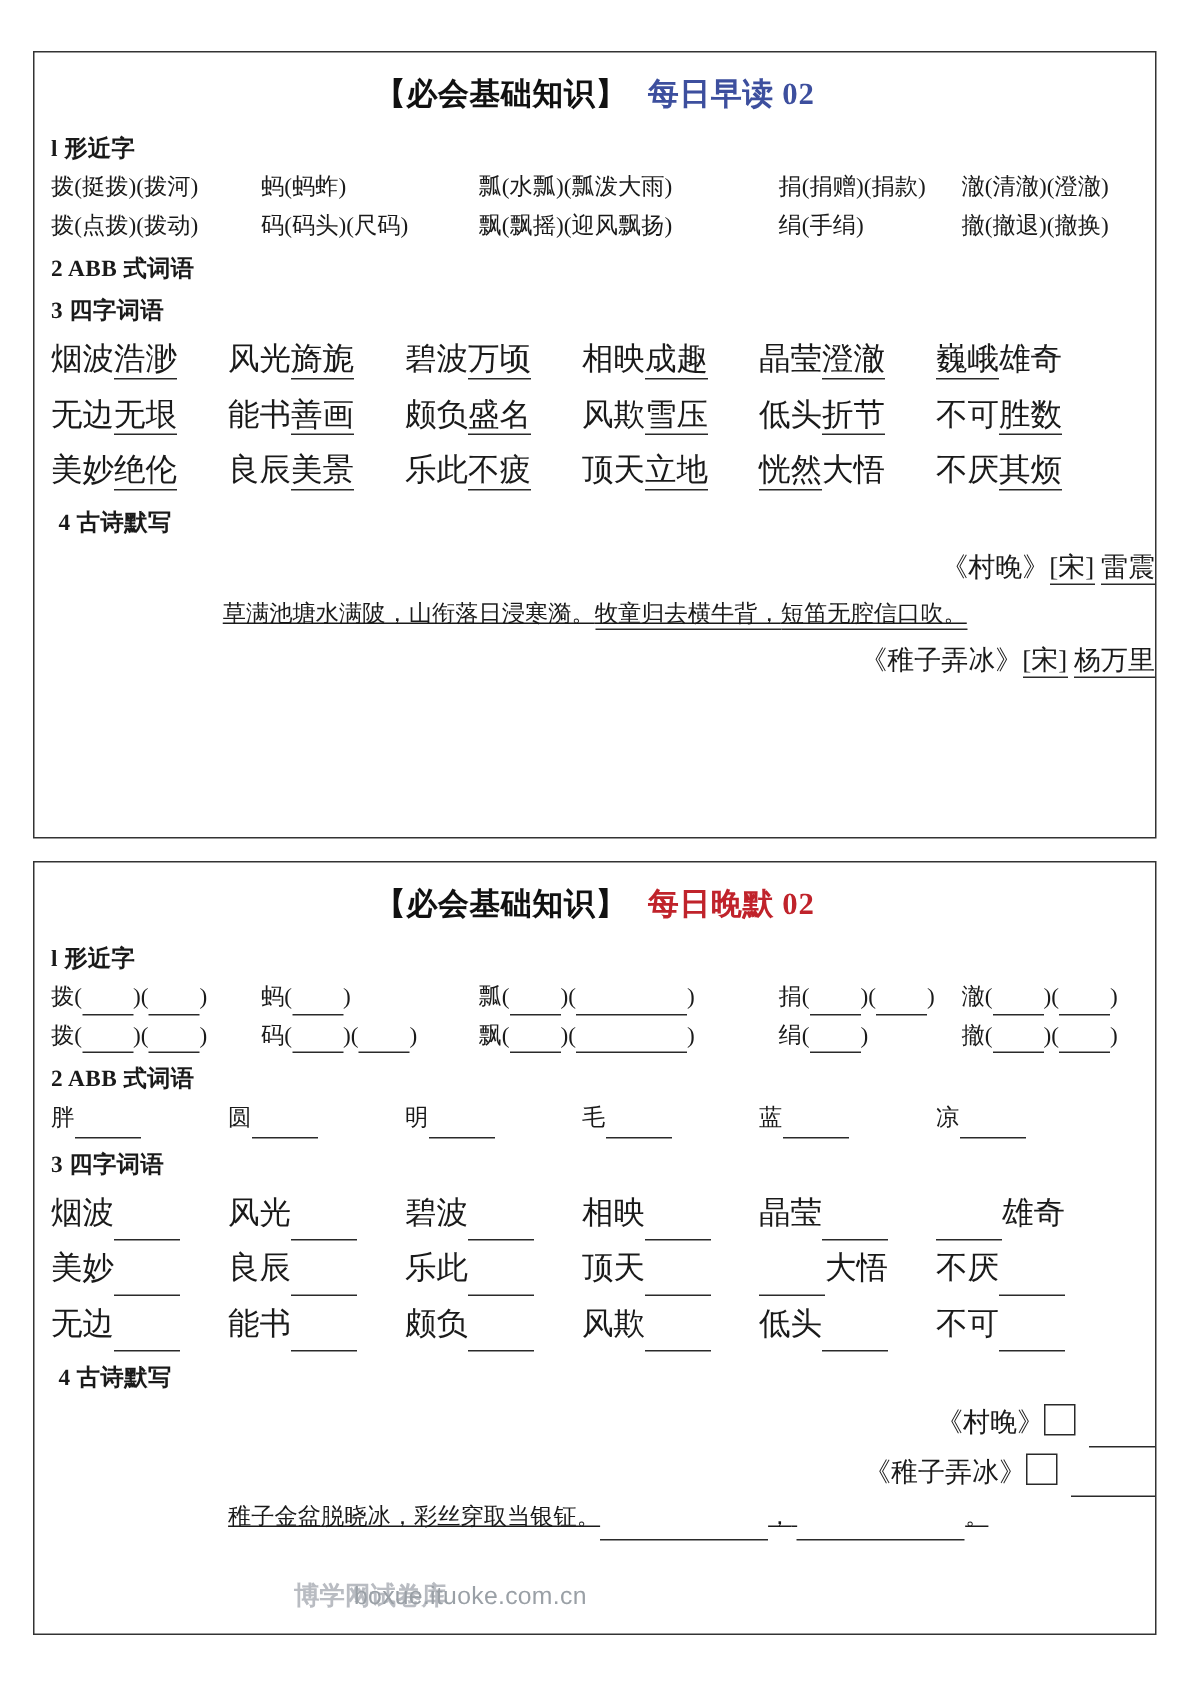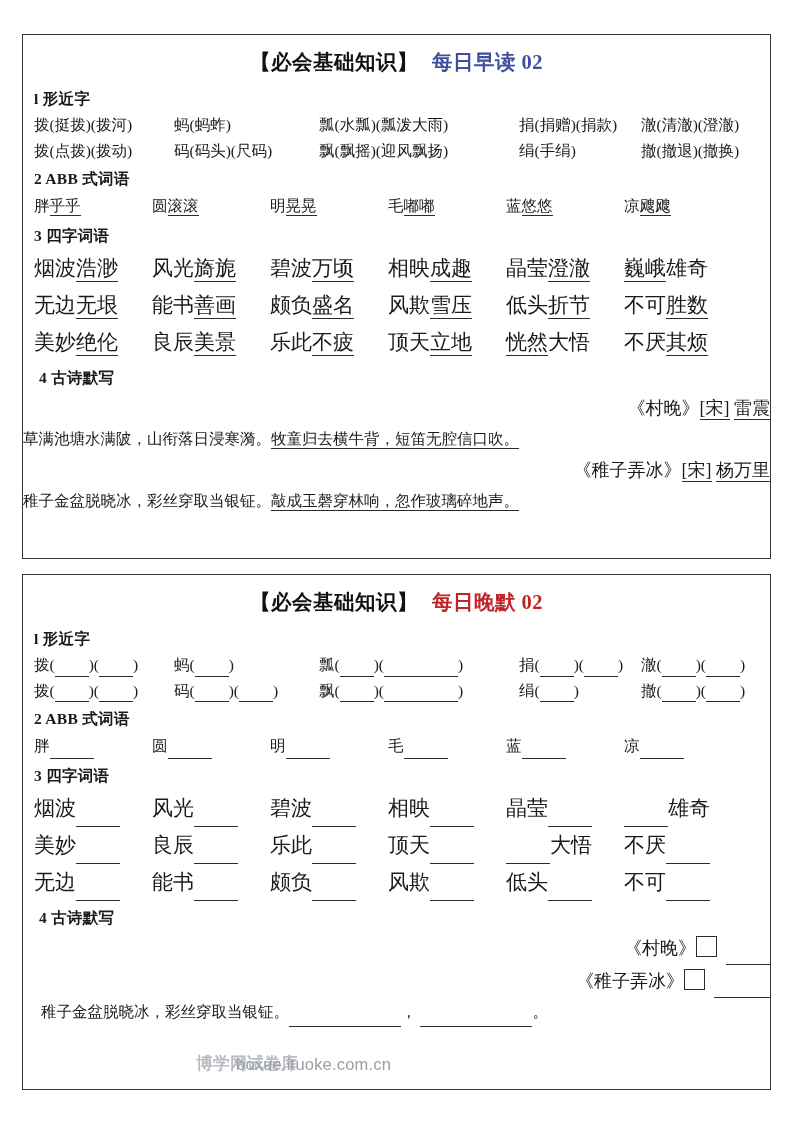--- a/index.html
+++ b/index.html
@@ -91,24 +91,25 @@
 
   .u { border-bottom: 1.2px solid #2a2a2a; padding-bottom: 1px; }
 
   .poem-title {
     text-align: right;
     font-size: 18px;
     line-height: 1.85;
     white-space: nowrap;
   }
   .poem-line {
-    text-align: left;
+    text-align: center;
     font-size: 15.5px;
     line-height: 1.85;
     white-space: nowrap;
+    text-decoration: underline;
   }
   .poem-line.left-pad { padding-left: 18px; }
 
   .blank {
     display: inline-block;
     border-bottom: 1.2px solid #2a2a2a;
     vertical-align: bottom;
     height: 1em;
   }
   .b-sm { width: 34px; }
@@ -172,28 +173,20 @@
     <div class="grid-row xjz">
       <div class="c1">拨(点拨)(拨动)</div>
       <div class="c2">码(码头)(尺码)</div>
       <div class="c3">飘(飘摇)(迎风飘扬)</div>
       <div class="c4">绢(手绢)</div>
       <div class="c5">撤(撤退)(撤换)</div>
     </div>
 
     <div class="section-head">2 ABB 式词语</div>
 
-    <div class="abb-row">
-      <div><span>胖</span><span class="u">乎乎</span></div>
-      <div><span>圆</span><span class="u">滚滚</span></div>
-      <div><span>明</span><span class="u">晃晃</span></div>
-      <div><span>毛</span><span class="u">嘟嘟</span></div>
-      <div><span>蓝</span><span class="u">悠悠</span></div>
-      <div><span>凉</span><span class="u">飕飕</span></div>
-    </div>
 
     <div class="section-head">3 四字词语</div>
 
     <div class="sz-row" id="m-sz-0">
         <div><span>烟波</span><span class="u">浩渺</span></div>
         <div><span>风光</span><span class="u">旖旎</span></div>
         <div><span>碧波</span><span class="u">万顷</span></div>
         <div><span>相映</span><span class="u">成趣</span></div>
         <div><span>晶莹</span><span class="u">澄澈</span></div>
         <div><span class="u">巍峨</span><span>雄奇</span></div>
@@ -220,23 +213,20 @@
     <div class="poem-title">
       <span>《村晚》</span><span class="u">[宋]</span><span>&nbsp;</span><span class="u">雷震</span>
     </div>
     <div class="poem-line">
       <span>草满池塘水满陂，山衔落日浸寒漪。</span><span class="u">牧童归去横牛背，</span><span class="u">短笛无腔信口吹。</span>
     </div>
 
     <div class="poem-title">
       <span>《稚子弄冰》</span><span class="u">[宋]</span><span>&nbsp;</span><span class="u">杨万里</span>
     </div>
-    <div class="poem-line">
-      <span>稚子金盆脱晓冰，彩丝穿取当银钲。</span><span class="u">敲成玉磬穿林响，</span><span class="u">忽作玻璃碎地声。</span>
-    </div>
   </div>
 
   <div class="sheet" id="sheet-evening">
 
     <div class="title-row">
       <span class="title-main">【必会基础知识】</span><span class="title-sub red">每日晚默 02</span>
     </div>
 
     <div class="section-head">l 形近字</div>
 

